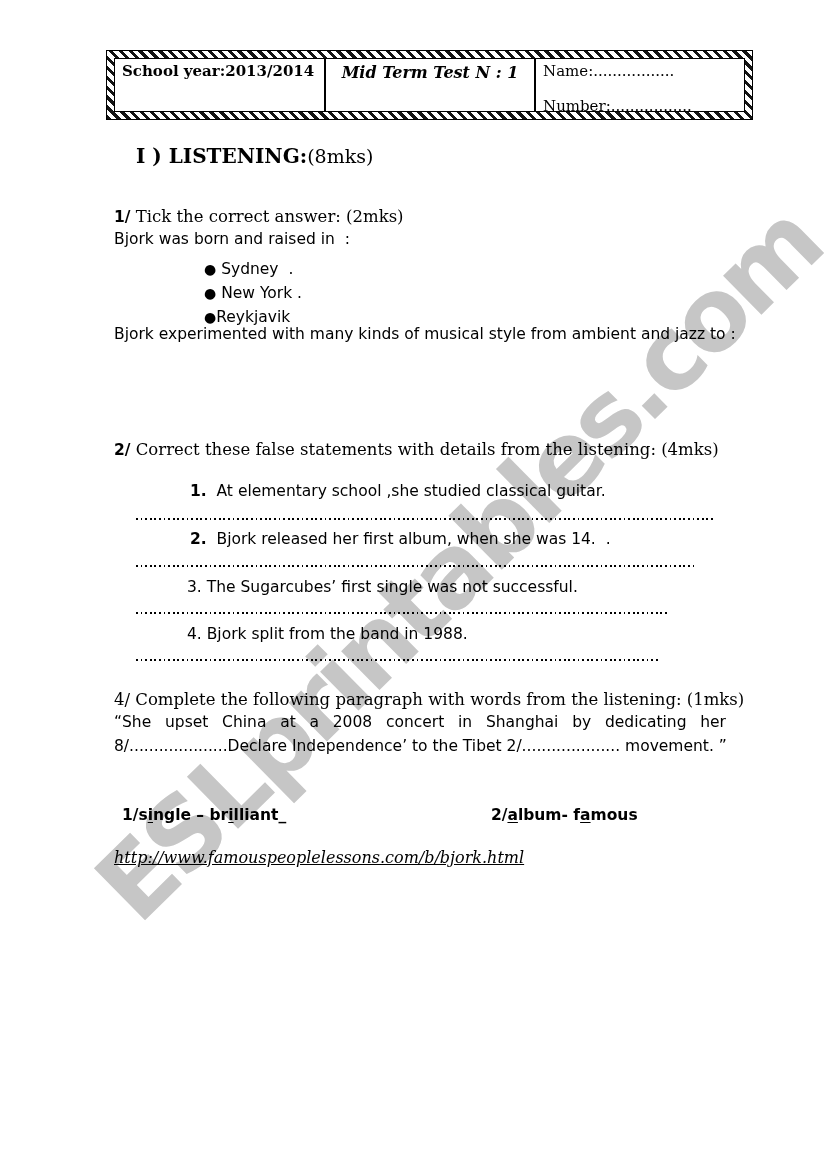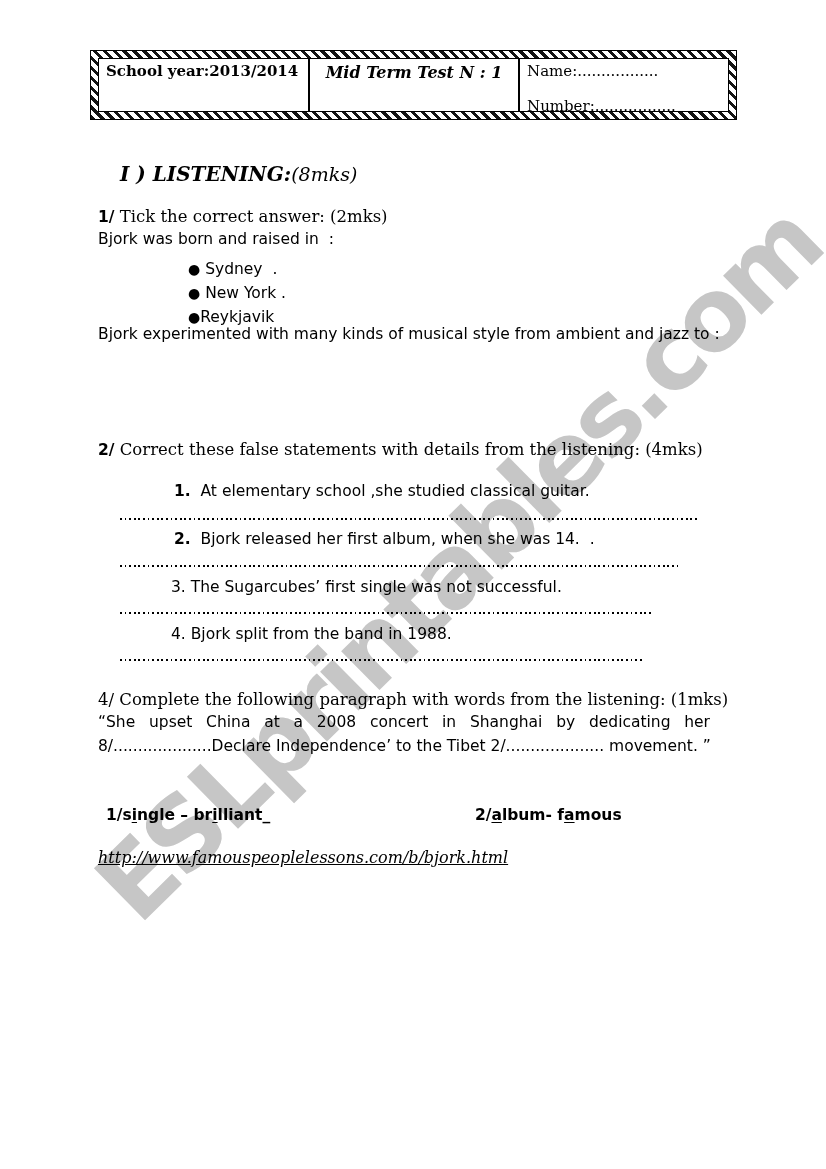--- a/index.html
+++ b/index.html
@@ -1,20 +1,20 @@
 <!DOCTYPE html>
 <html><head>
 <meta charset="utf-8">
 <style>
   html,body{margin:0;padding:0;background:#fff;}
   #page{
     position:relative;width:826px;height:1169px;background:#ffffff;
     overflow:hidden;font-family:"DejaVu Serif",serif;color:#000;
   }
-  .abs{position:absolute;z-index:2;}
+  .abs{position:absolute;z-index:2;margin-left:16px;}
   .pre{white-space:pre-wrap;}
   
   #watermark{
     position:absolute;left:-20px;top:498px;width:940px;height:150px;
     z-index:1;transform:rotate(-44.5deg);transform-origin:center;
     font-family:"DejaVu Sans",sans-serif;font-weight:bold;
     font-size:100px;letter-spacing:-5px;color:#c6c6c6;
     text-align:center;white-space:nowrap;line-height:150px;
   }
   
@@ -27,21 +27,21 @@
     background:#fff;border:1px solid #000;box-sizing:border-box;
     width:100%;height:100%;display:flex;
   }
   .hcell{box-sizing:border-box;height:100%;padding:3px 7px;font-size:15px;}
   #hcell-1{width:211px;border-right:2px solid #000;font-weight:bold;}
   #hcell-2{width:210px;border-right:2px solid #000;text-align:center;
            font-weight:bold;font-style:italic;font-size:16px;padding-top:4px;}
   #hcell-3{flex:1;}
   #hcell-3 .number-row{margin-top:17px;}
   
-  #listening-title{left:120px;top:162px;font-size:20px;font-style:italic;}
+  #listening-title{left:120px;top:144px;font-size:20px;}
   #listening-title .main{font-weight:bold;}
   #listening-title .marks{font-weight:normal;font-size:19px;}
   
   .sec{font-size:16.5px;}
   .comicnum{font-family:"DejaVu Sans",sans-serif;font-weight:bold;font-size:15.5px;}
   
   .comic{font-family:"DejaVu Sans",sans-serif;font-size:15.5px;}
   .comic-b{font-family:"DejaVu Sans",sans-serif;font-size:15.5px;font-weight:bold;}
   .optlist{line-height:24px;}
   .optlist .bullet{font-size:14px;}

